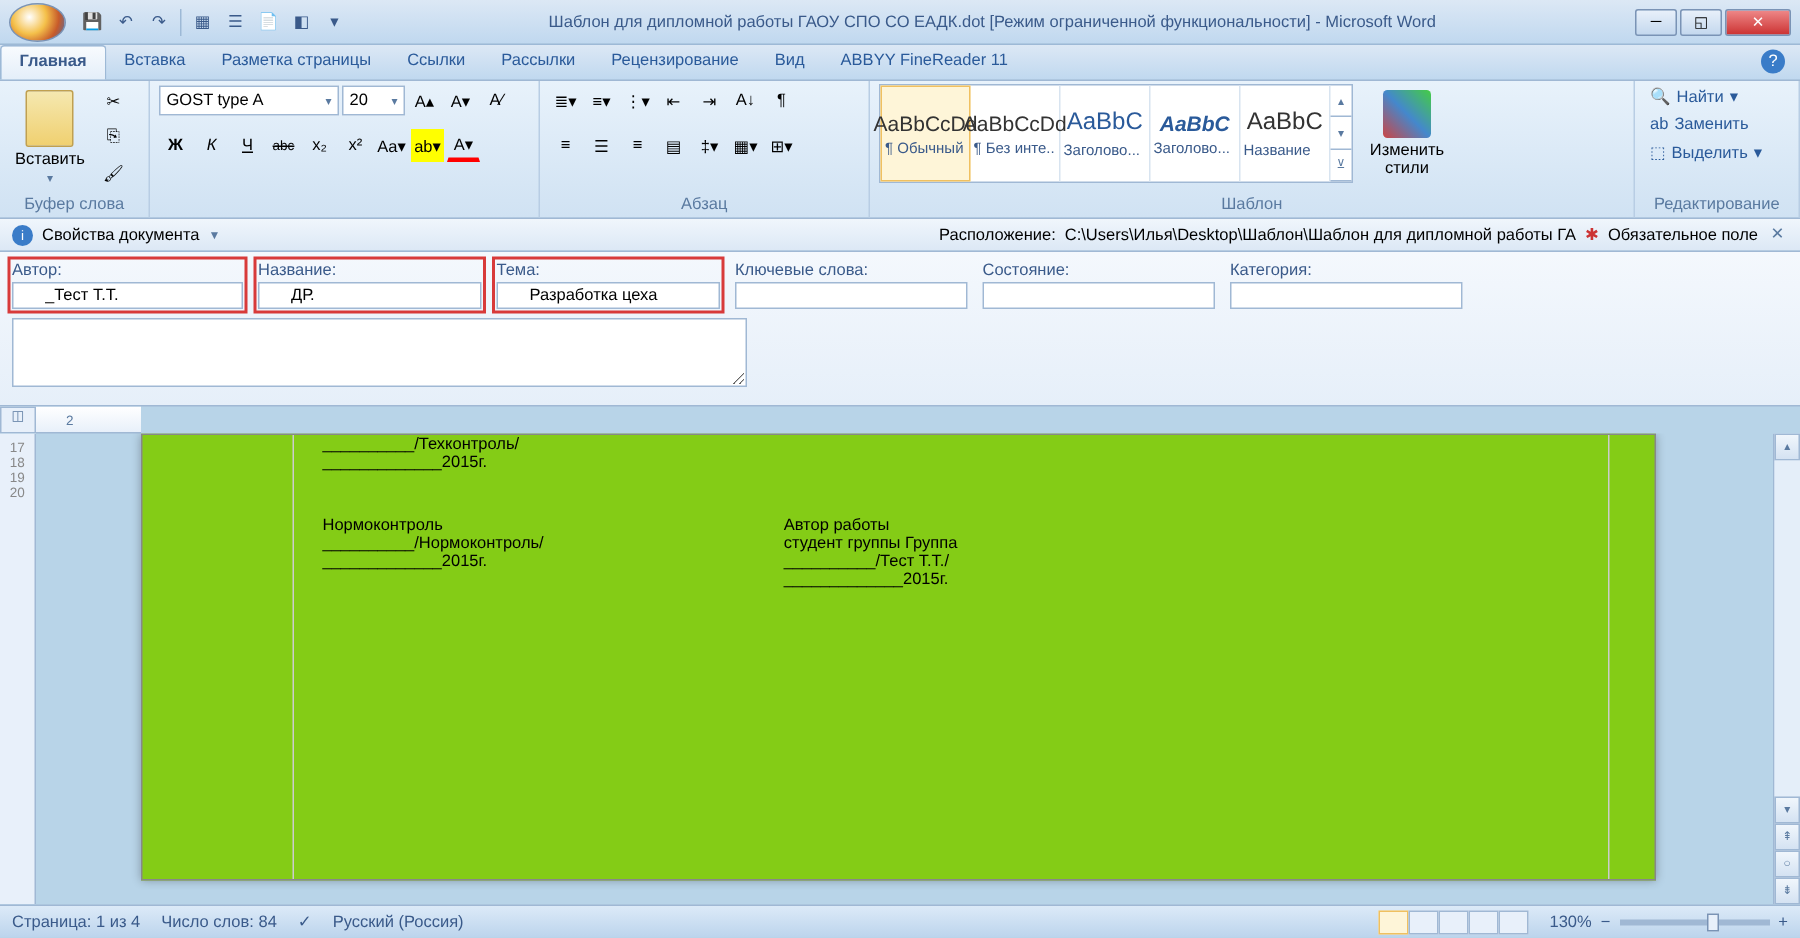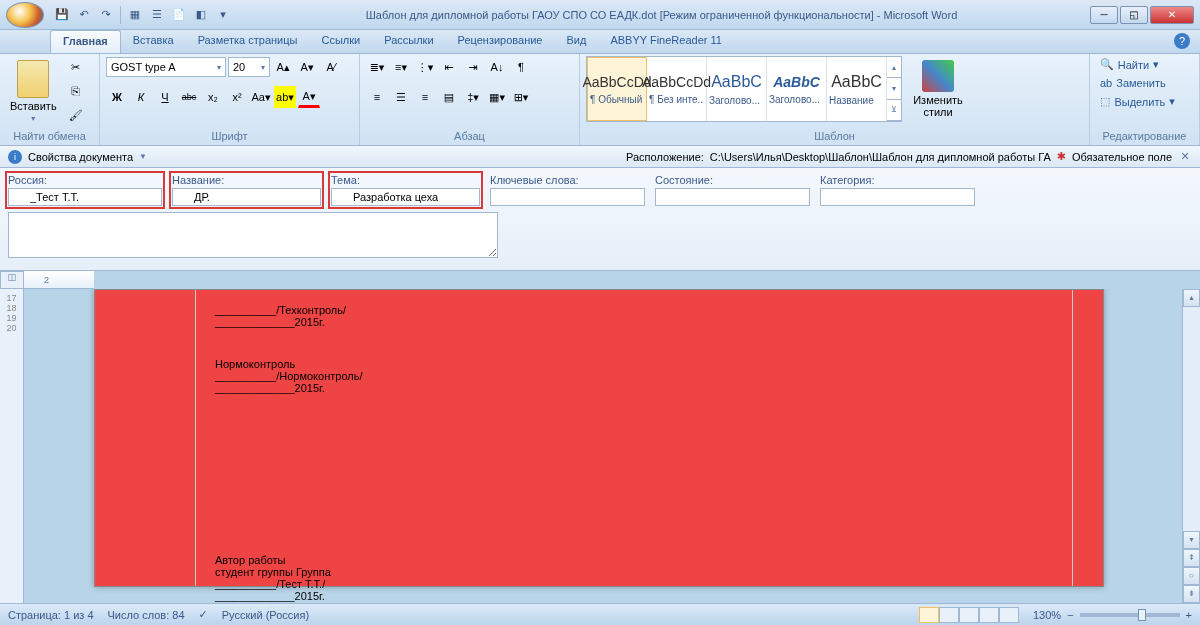--- a/index.html
+++ b/index.html
@@ -10,21 +10,21 @@
 .office-btn{width:38px;height:26px;background:radial-gradient(circle at 35% 35%,#fff,#f4c04a 40%,#c75a2a 70%,#3f6fb5);border-radius:50%;margin-right:8px;border:1px solid #7a93b5;}
 .qat{display:flex;gap:2px;align-items:center;}
 .qat-btn{width:20px;height:20px;display:flex;align-items:center;justify-content:center;color:#3a5a8a;}
 .qat-sep{width:1px;height:18px;background:#9db9d6;margin:0 2px;}
 .title-text{flex:1;text-align:center;color:#3a5a8a;white-space:nowrap;overflow:hidden;}
 .win-ctrl{display:flex;gap:2px;}
 .win-btn{width:28px;height:18px;border:1px solid #7a93b5;background:linear-gradient(#e8f0fa,#c4d8ee);border-radius:2px;display:flex;align-items:center;justify-content:center;font-size:10px;}
 .win-btn.close{width:44px;background:linear-gradient(#e88,#c33);color:#fff;}
 
 
-.tabbar{height:24px;background:linear-gradient(#dce8f5,#c0d8ef);display:flex;padding-left:50px;border-bottom:1px solid #a0b8d4;}
+.tabbar{height:24px;background:linear-gradient(#dce8f5,#c0d8ef);display:flex;border-bottom:1px solid #a0b8d4;}
 .tab{padding:4px 12px;color:#2a5a9a;cursor:pointer;}
 .tab.active{background:linear-gradient(#f8fbfe,#e4eef9);border:1px solid #9db9d6;border-bottom:none;border-radius:3px 3px 0 0;color:#3a5a8a;font-weight:bold;}
 .help-btn{margin-left:auto;margin-right:10px;width:16px;height:16px;border-radius:50%;background:#3a7cc8;color:#fff;text-align:center;line-height:16px;margin-top:3px;}
 
 
 .ribbon{height:92px;background:linear-gradient(#e8f2fb,#d0e2f3);display:flex;border-bottom:1px solid #a0b8d4;}
 .group{border-right:1px solid #b8cde4;padding:2px 6px;display:flex;flex-direction:column;}
 .group-body{flex:1;display:flex;align-items:flex-start;gap:4px;}
 .group-label{text-align:center;color:#5a7aa0;padding:1px 0;position:relative;}
 .big-btn{display:flex;flex-direction:column;align-items:center;padding:4px;gap:2px;}
@@ -60,24 +60,24 @@
 .prop-textarea{width:490px;height:46px;background:#fff;border:1px solid #a0b8d4;}
 .hruler{height:18px;background:linear-gradient(#fff,#e8f0fa);border-bottom:1px solid #a0b8d4;display:flex;align-items:center;padding-left:70px;position:relative;overflow:hidden;}
 .hruler .tick{position:absolute;font-size:9px;color:#5a7aa0;}
 .corner-btn{width:24px;height:18px;background:#e8f0fa;border:1px solid #a0b8d4;text-align:center;font-size:9px;color:#5a7aa0;}
 
 
 .doc-scroll{flex:1;display:flex;background:#b8d4e8;overflow:hidden;}
 .vruler-body{width:24px;background:#e8f0fa;border-right:1px solid #a0b8d4;display:flex;flex-direction:column;align-items:center;padding-top:4px;}
 .vruler-body span{font-size:9px;color:#888;transform:rotate(0);}
 .page-wrap{flex:1;padding:0 0 0 70px;}
-.page{width:1010px;height:298px;background:#ef4444;box-shadow:0 0 6px rgba(0,0,0,.3);border:1px solid #888;padding:14px 40px 10px 120px;position:relative;}
+.page{width:1010px;height:298px;background:#84cc16;box-shadow:0 0 6px rgba(0,0,0,.3);border:1px solid #888;padding:0 40px 10px 120px;position:relative;}
 .page-margin{position:absolute;left:100px;top:0;bottom:0;right:30px;border-left:1px solid #ccc;border-right:1px solid #ccc;}
 .doc-text{font-family:'Arial Narrow',sans-serif;font-size:22px;font-stretch:condensed;color:#000;letter-spacing:0px;position:relative;z-index:1;}
-.doc-cols{display:flex;gap:160px;flex-direction:column;}
+.doc-cols{display:flex;gap:160px;}
 .scrollbar-v{width:18px;background:#dce8f5;border-left:1px solid #a0b8d4;display:flex;flex-direction:column;}
 .sb-btn{height:18px;background:linear-gradient(#f0f6fc,#d4e2f2);border:1px solid #a0b8d4;text-align:center;font-size:8px;color:#5a7aa0;line-height:16px;}
 .sb-track{flex:1;background:#e4eef9;}
 
 
 .statusbar{height:22px;background:linear-gradient(#dceaf8,#bcd4ec);border-top:1px solid #a0b8d4;display:flex;align-items:center;padding:0 8px;gap:14px;color:#3a5a8a;}
 .statusbar .spacer{flex:1;}
 .view-btns{display:flex;}
 .view-btn{width:20px;height:16px;border:1px solid #a0b8d4;background:#e8f0fa;}
 .view-btn.active{background:#fef5d8;border-color:#f0c060;}
@@ -134,21 +134,21 @@
         <div class="clip-icon"></div>
         <span>Вставить</span>
         <span style="font-size:8px;color:#5a7aa0">▾</span>
       </div>
       <div class="col">
         <div class="sm-btn">✂</div>
         <div class="sm-btn">⎘</div>
         <div class="sm-btn">🖌</div>
       </div>
     </div>
-    <div class="group-label">Найти обмена</div>
+    <div class="group-label">Буфер слова</div>
   </div>
 
   <div class="group" style="width:260px">
     <div class="group-body col">
       <div class="row">
         <div class="combo" style="width:120px">
               <span>GOST type A</span>
               <span class="dd">▾</span>
             </div>
         <div class="combo" style="width:42px">
@@ -164,21 +164,20 @@
         <div class="sm-btn" style="font-style:italic">К</div>
         <div class="sm-btn" style="text-decoration:underline">Ч</div>
         <div class="sm-btn" style="text-decoration:line-through;font-size:9px">abc</div>
         <div class="sm-btn">x₂</div>
         <div class="sm-btn">x²</div>
         <div class="sm-btn">Aa▾</div>
         <div class="sm-btn" style="background:#ff0">ab▾</div>
         <div class="sm-btn" style="border-bottom:3px solid red">A▾</div>
       </div>
     </div>
-    <div class="group-label">Шрифт</div>
   </div>
 
   <div class="group" style="width:220px">
     <div class="group-body col">
       <div class="row">
         <div class="sm-btn">≣▾</div>
         <div class="sm-btn">≡▾</div>
         <div class="sm-btn">⋮▾</div>
         <div class="sm-btn">⇤</div>
         <div class="sm-btn">⇥</div>
@@ -256,21 +255,21 @@
   <span>Расположение:</span>
   <span style="white-space:nowrap;overflow:hidden;max-width:420px;text-overflow:clip">C:\Users\Илья\Desktop\Шаблон\Шаблон для дипломной работы ГА</span>
   <span class="req">✱</span>
   <span>Обязательное поле</span>
   <span class="x-btn">✕</span>
 </div>
 
 <div class="props">
   <div class="prop-row">
     <div class="prop-field hi" style="width:160px">
-      <span class="prop-label">Россия:</span>
+      <span class="prop-label">Автор:</span>
       <input class="prop-input" value="_Тест Т.Т." style="">
     </div>
     <div class="prop-field hi" style="width:155px">
       <span class="prop-label">Название:</span>
       <input class="prop-input" value="ДР." style="">
     </div>
     <div class="prop-field hi" style="width:155px">
       <span class="prop-label">Тема:</span>
       <input class="prop-input" value="Разработка цеха" style="">
     </div>

